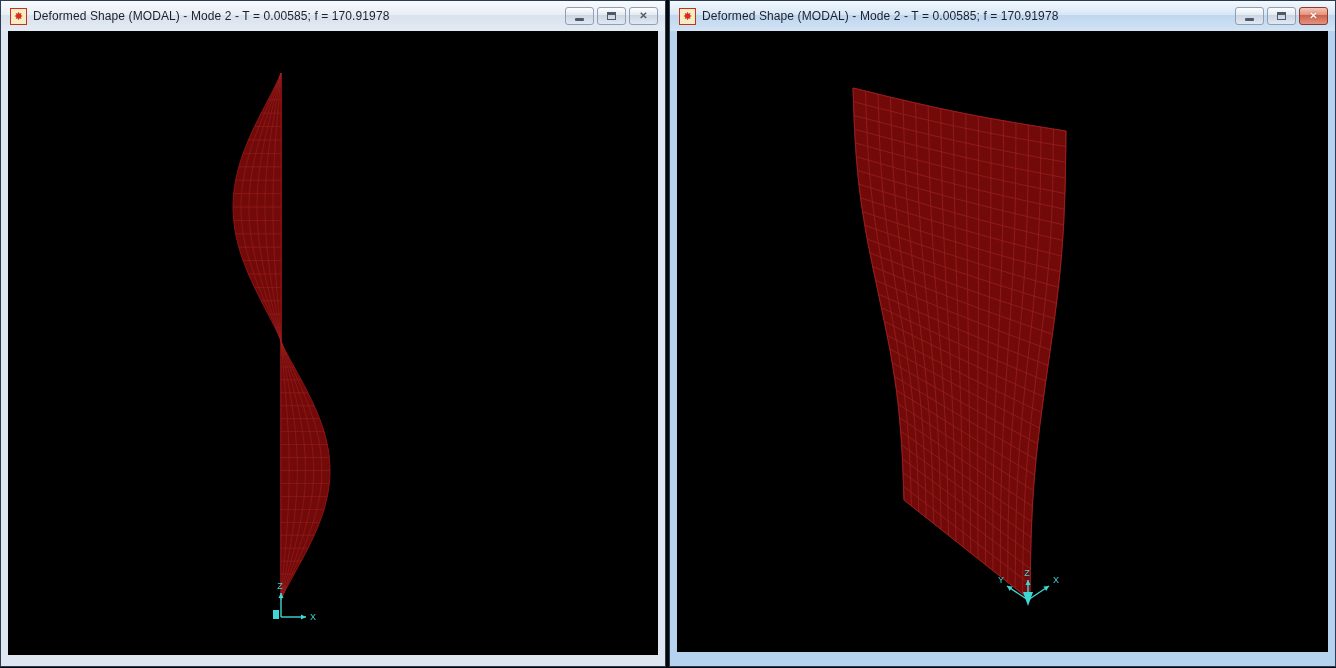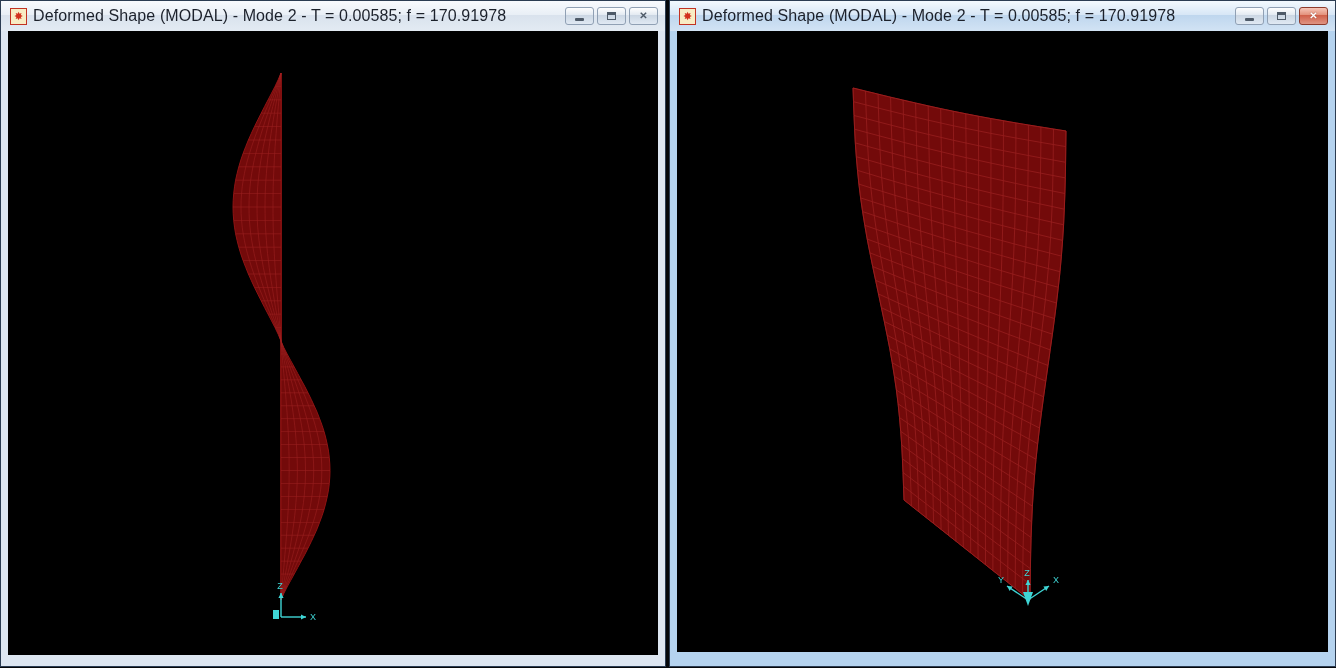--- a/index.html
+++ b/index.html
@@ -18,21 +18,21 @@
     padding:0 7px 0 9px;box-sizing:border-box;
   }
   .left-win .titlebar{background:linear-gradient(#f8fafd,#e9eff6 45%,#d9e2ed 46%,#e3ebf3);}
   .right-win .titlebar{background:linear-gradient(#f3f9fe,#d8e7f6 45%,#bed6ee 46%,#d2e3f4);}
   .app-icon{
     width:15px;height:15px;flex:0 0 auto;border:1px solid #c23222;background:#f8ecc4;
     display:flex;align-items:center;justify-content:center;
     font-size:11px;line-height:1;color:#d3301c;
   }
   .title{
-    font-size:16px;color:#1c212b;white-space:nowrap;overflow:hidden;
+    font-size:12px;color:#1c212b;white-space:nowrap;overflow:hidden;
     letter-spacing:0.1px;
   }
   .controls{margin-left:auto;display:flex;gap:3px;}
   .win-btn{
     width:29px;height:18px;border-radius:3px;border:1px solid #90a0b4;
     background:linear-gradient(#fefefe,#e2e9f1 45%,#cbd6e3 46%,#e0e9f3);
     display:flex;align-items:center;justify-content:center;padding:0;cursor:default;
     box-sizing:border-box;
   }
   .win-btn.close-active{

